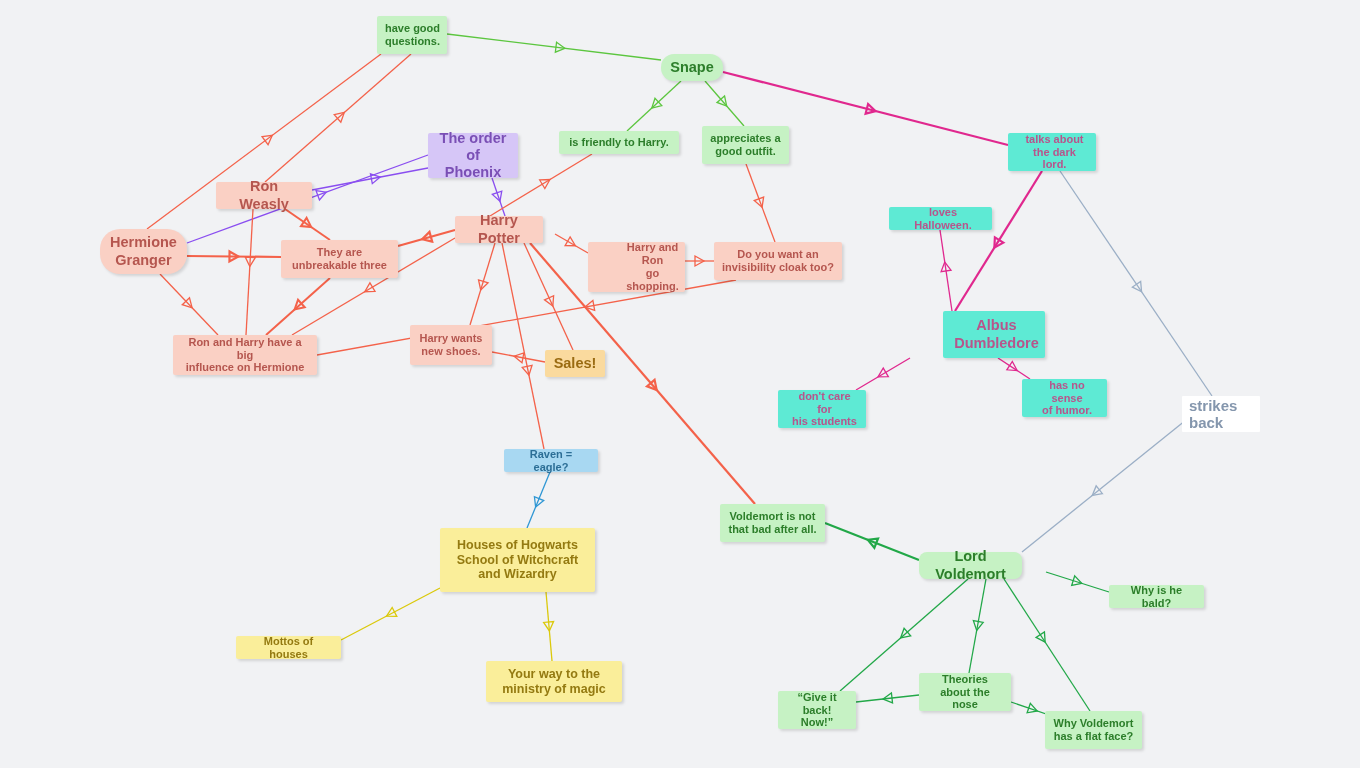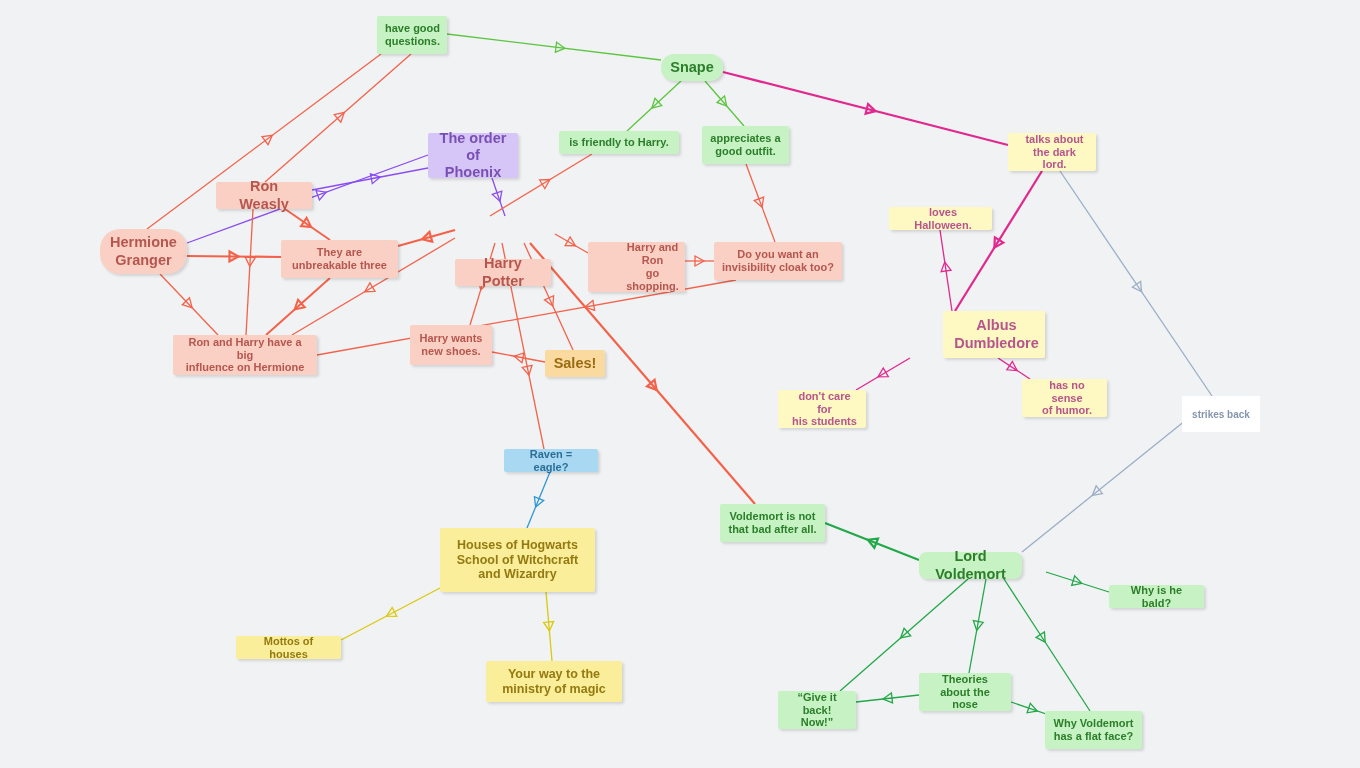--- a/index.html
+++ b/index.html
@@ -20,29 +20,29 @@
     line-height:1.18;
     box-shadow:2px 2px 3px rgba(0,0,0,0.13);
     white-space:pre-line;
   }
   .edge-label{
     position:absolute;
     box-sizing:border-box;
     display:flex;align-items:center;justify-content:center;
     background:#ffffff;
     color:#8496ad;
-    font-size:10px;
+    font-size:15px;
     font-weight:bold;
     padding:18px 7px;
     border-radius:1px;
   }
   
   .c-red   {background:#fad0c4;color:#b5564f;}
   .c-green {background:#c6f2c4;color:#2c7e2a;}
-  .c-pink  {background:#fef9c3;color:#b7558c;padding-left:13px;}
+  .c-pink  {background:#5eead4;color:#b7558c;padding-left:13px;}
   .c-purple{background:#d6c6f7;color:#7a4fb5;}
   .c-yellow{background:#faee9a;color:#947a11;}
   .c-orange{background:#fada9e;color:#9a6b12;}
   .c-blue  {background:#a8d8f2;color:#2c6e96;}
   .sz-lg{font-size:14.5px;font-weight:bold;}
   .sz-md{font-size:12.5px;font-weight:bold;}
   .sz-sm{font-size:11px;font-weight:bold;}
   .al-left{justify-content:flex-start;text-align:left;}
 </style>
 </head>
@@ -227,21 +227,21 @@
       <div class="node c-green sz-sm" style="left: 702px; top: 126px; width: 87px; height: 38px;">appreciates a
 good outfit.</div>
       <div class="node c-purple sz-lg" style="left: 428px; top: 133px; width: 90px; height: 45px;">The order
 of Phoenix</div>
       <div class="node c-pink sz-sm" style="left: 1008px; top: 133px; width: 88px; height: 38px;">talks about
 the dark lord.</div>
       <div class="node c-pink sz-sm" style="left: 889px; top: 207px; width: 103px; height: 23px;">loves Halloween.</div>
       <div class="node c-red sz-lg" style="left: 216px; top: 182px; width: 96px; height: 27px;">Ron Weasly</div>
       <div class="node c-red sz-lg" style="left: 100px; top: 229px; width: 87px; height: 45px; border-radius: 20px;">Hermione
 Granger</div>
-      <div class="node c-red sz-lg" style="left: 455px; top: 216px; width: 96px; height: 27px; margin-top: 43px;">Harry Potter</div>
+      <div class="node c-red sz-lg" style="left: 455px; top: 216px; width: 88px; height: 27px;">Harry Potter</div>
       <div class="node c-red sz-sm" style="left: 281px; top: 240px; width: 117px; height: 38px;">They are
 unbreakable three</div>
       <div class="node c-red sz-sm" style="left: 588px; top: 242px; width: 97px; height: 50px; padding-left: 40px;">Harry and Ron
 go shopping.</div>
       <div class="node c-red sz-sm" style="left: 714px; top: 242px; width: 128px; height: 38px;">Do you want an
 invisibility cloak too?</div>
       <div class="node c-pink sz-lg" style="left: 903px; top: 311px; width: 102px; height: 47px; margin-left: 40px;">Albus
 Dumbledore</div>
       <div class="node c-red sz-sm" style="left: 173px; top: 335px; width: 144px; height: 40px;">Ron and Harry have a big
 influence on Hermione</div>

